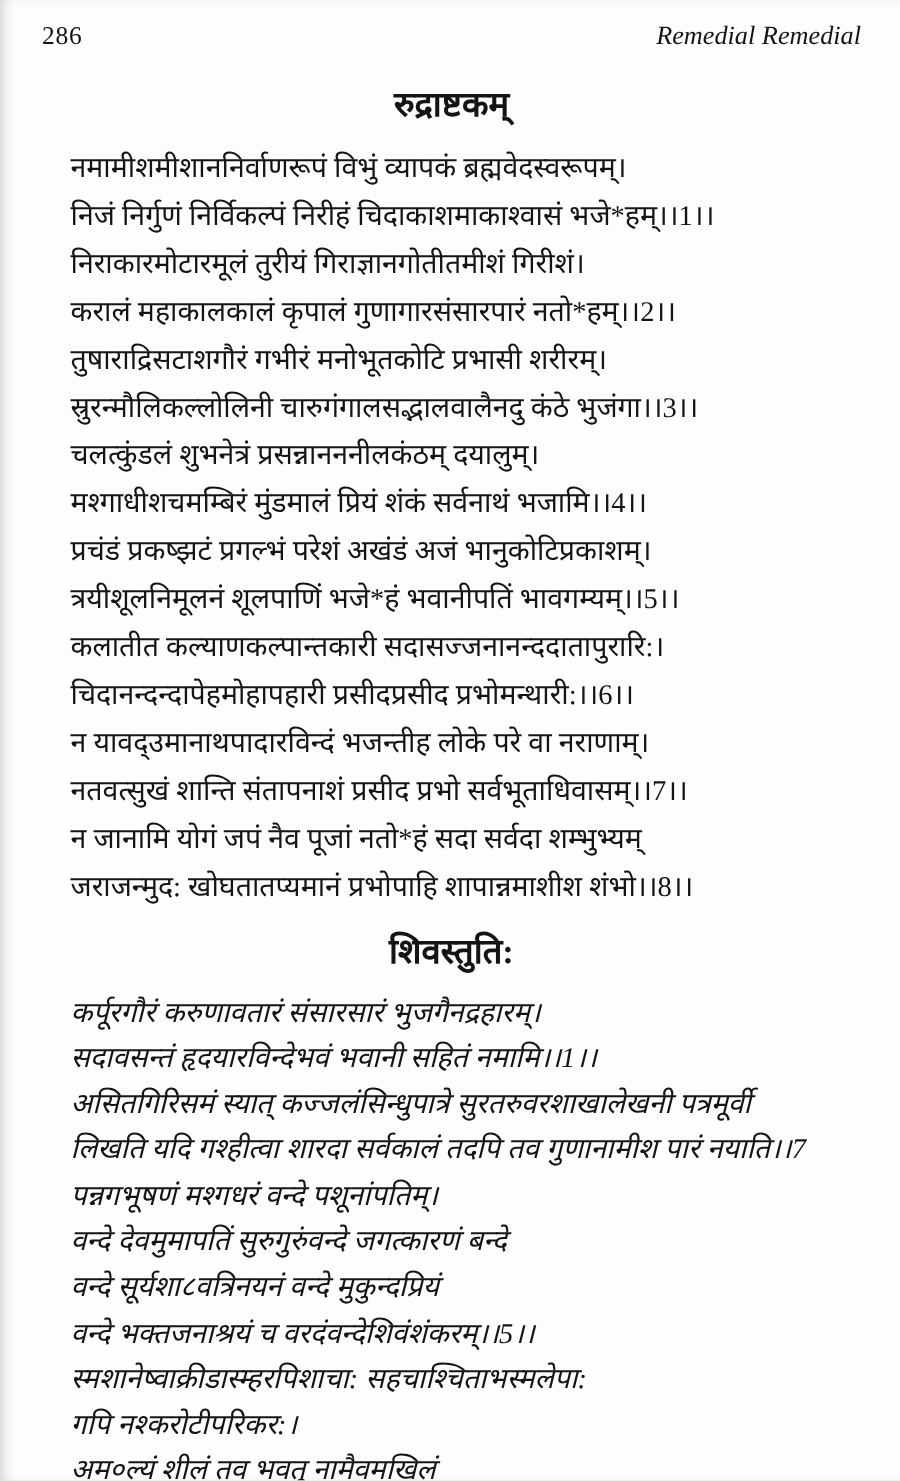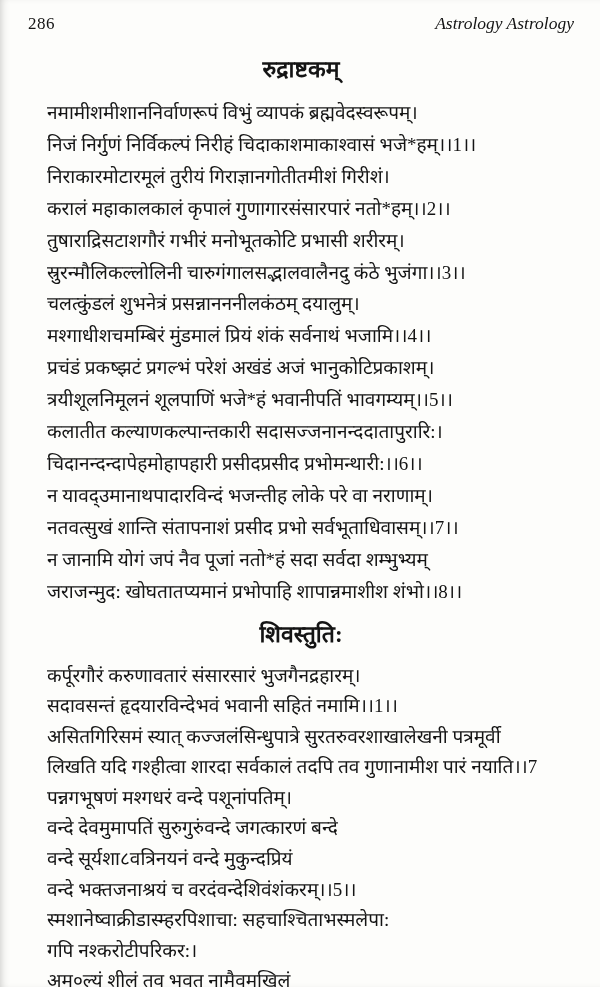--- a/index.html
+++ b/index.html
@@ -57,30 +57,31 @@
   .verse-block p {
     margin: 0;
     font-size: 19px;
     white-space: nowrap;
   }
   .verse-block.rudrashtakam p {
     line-height: 31.9px;
   }
   .verse-block.shivastuti p {
     line-height: 30.6px;
+    font-style: italic;
   }
 </style>
 </head>
 <body>
 
 <div class="page">
 
   <header class="page-header">
     <span class="page-number">286</span>
-    <span class="book-title">Astrology Astrology</span>
+    <span class="book-title">Remedial Remedial</span>
   </header>
 
   <main>
 
     <h2 class="section-title first">रुद्राष्टकम्</h2>
 
     <div class="verse-block rudrashtakam">
       <p>नमामीशमीशाननिर्वाणरूपं विभुं व्यापकं ब्रह्मवेदस्वरूपम्।</p>
       <p>निजं निर्गुणं निर्विकल्पं निरीहं चिदाकाशमाकाश्वासं भजे*हम्।।1।।</p>
       <p>निराकारमोटारमूलं तुरीयं गिराज्ञानगोतीतमीशं गिरीशं।</p>

